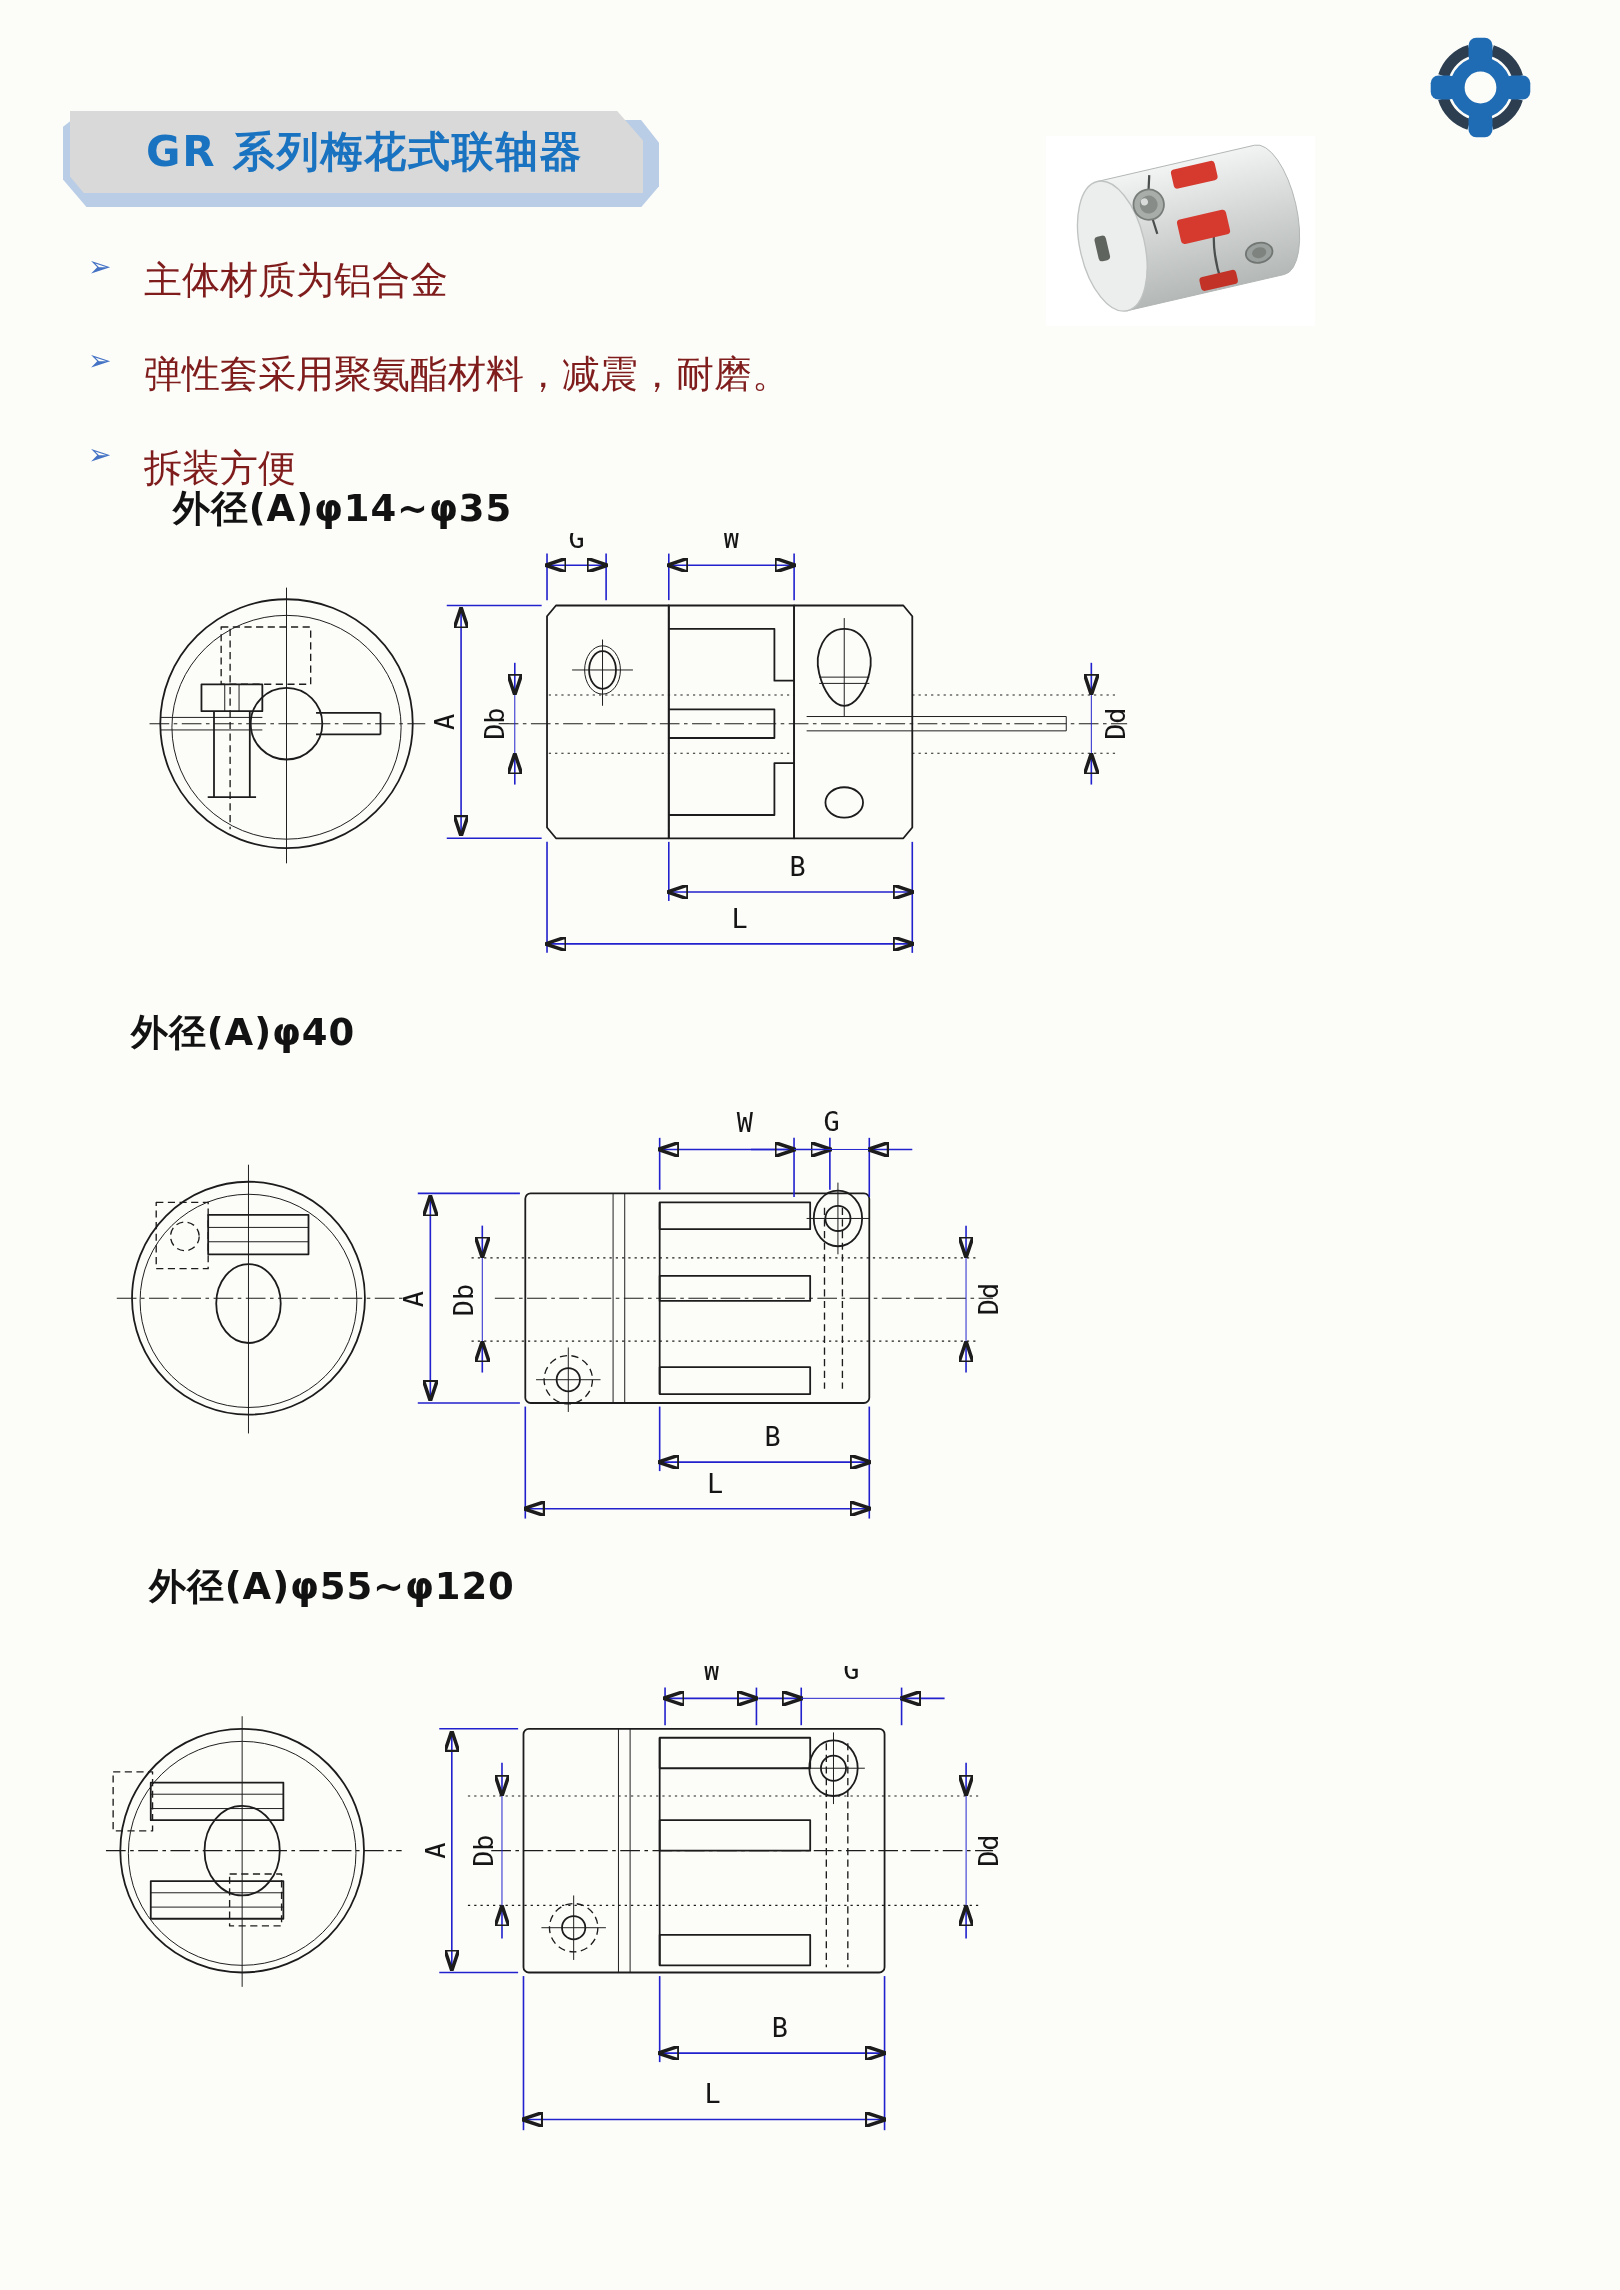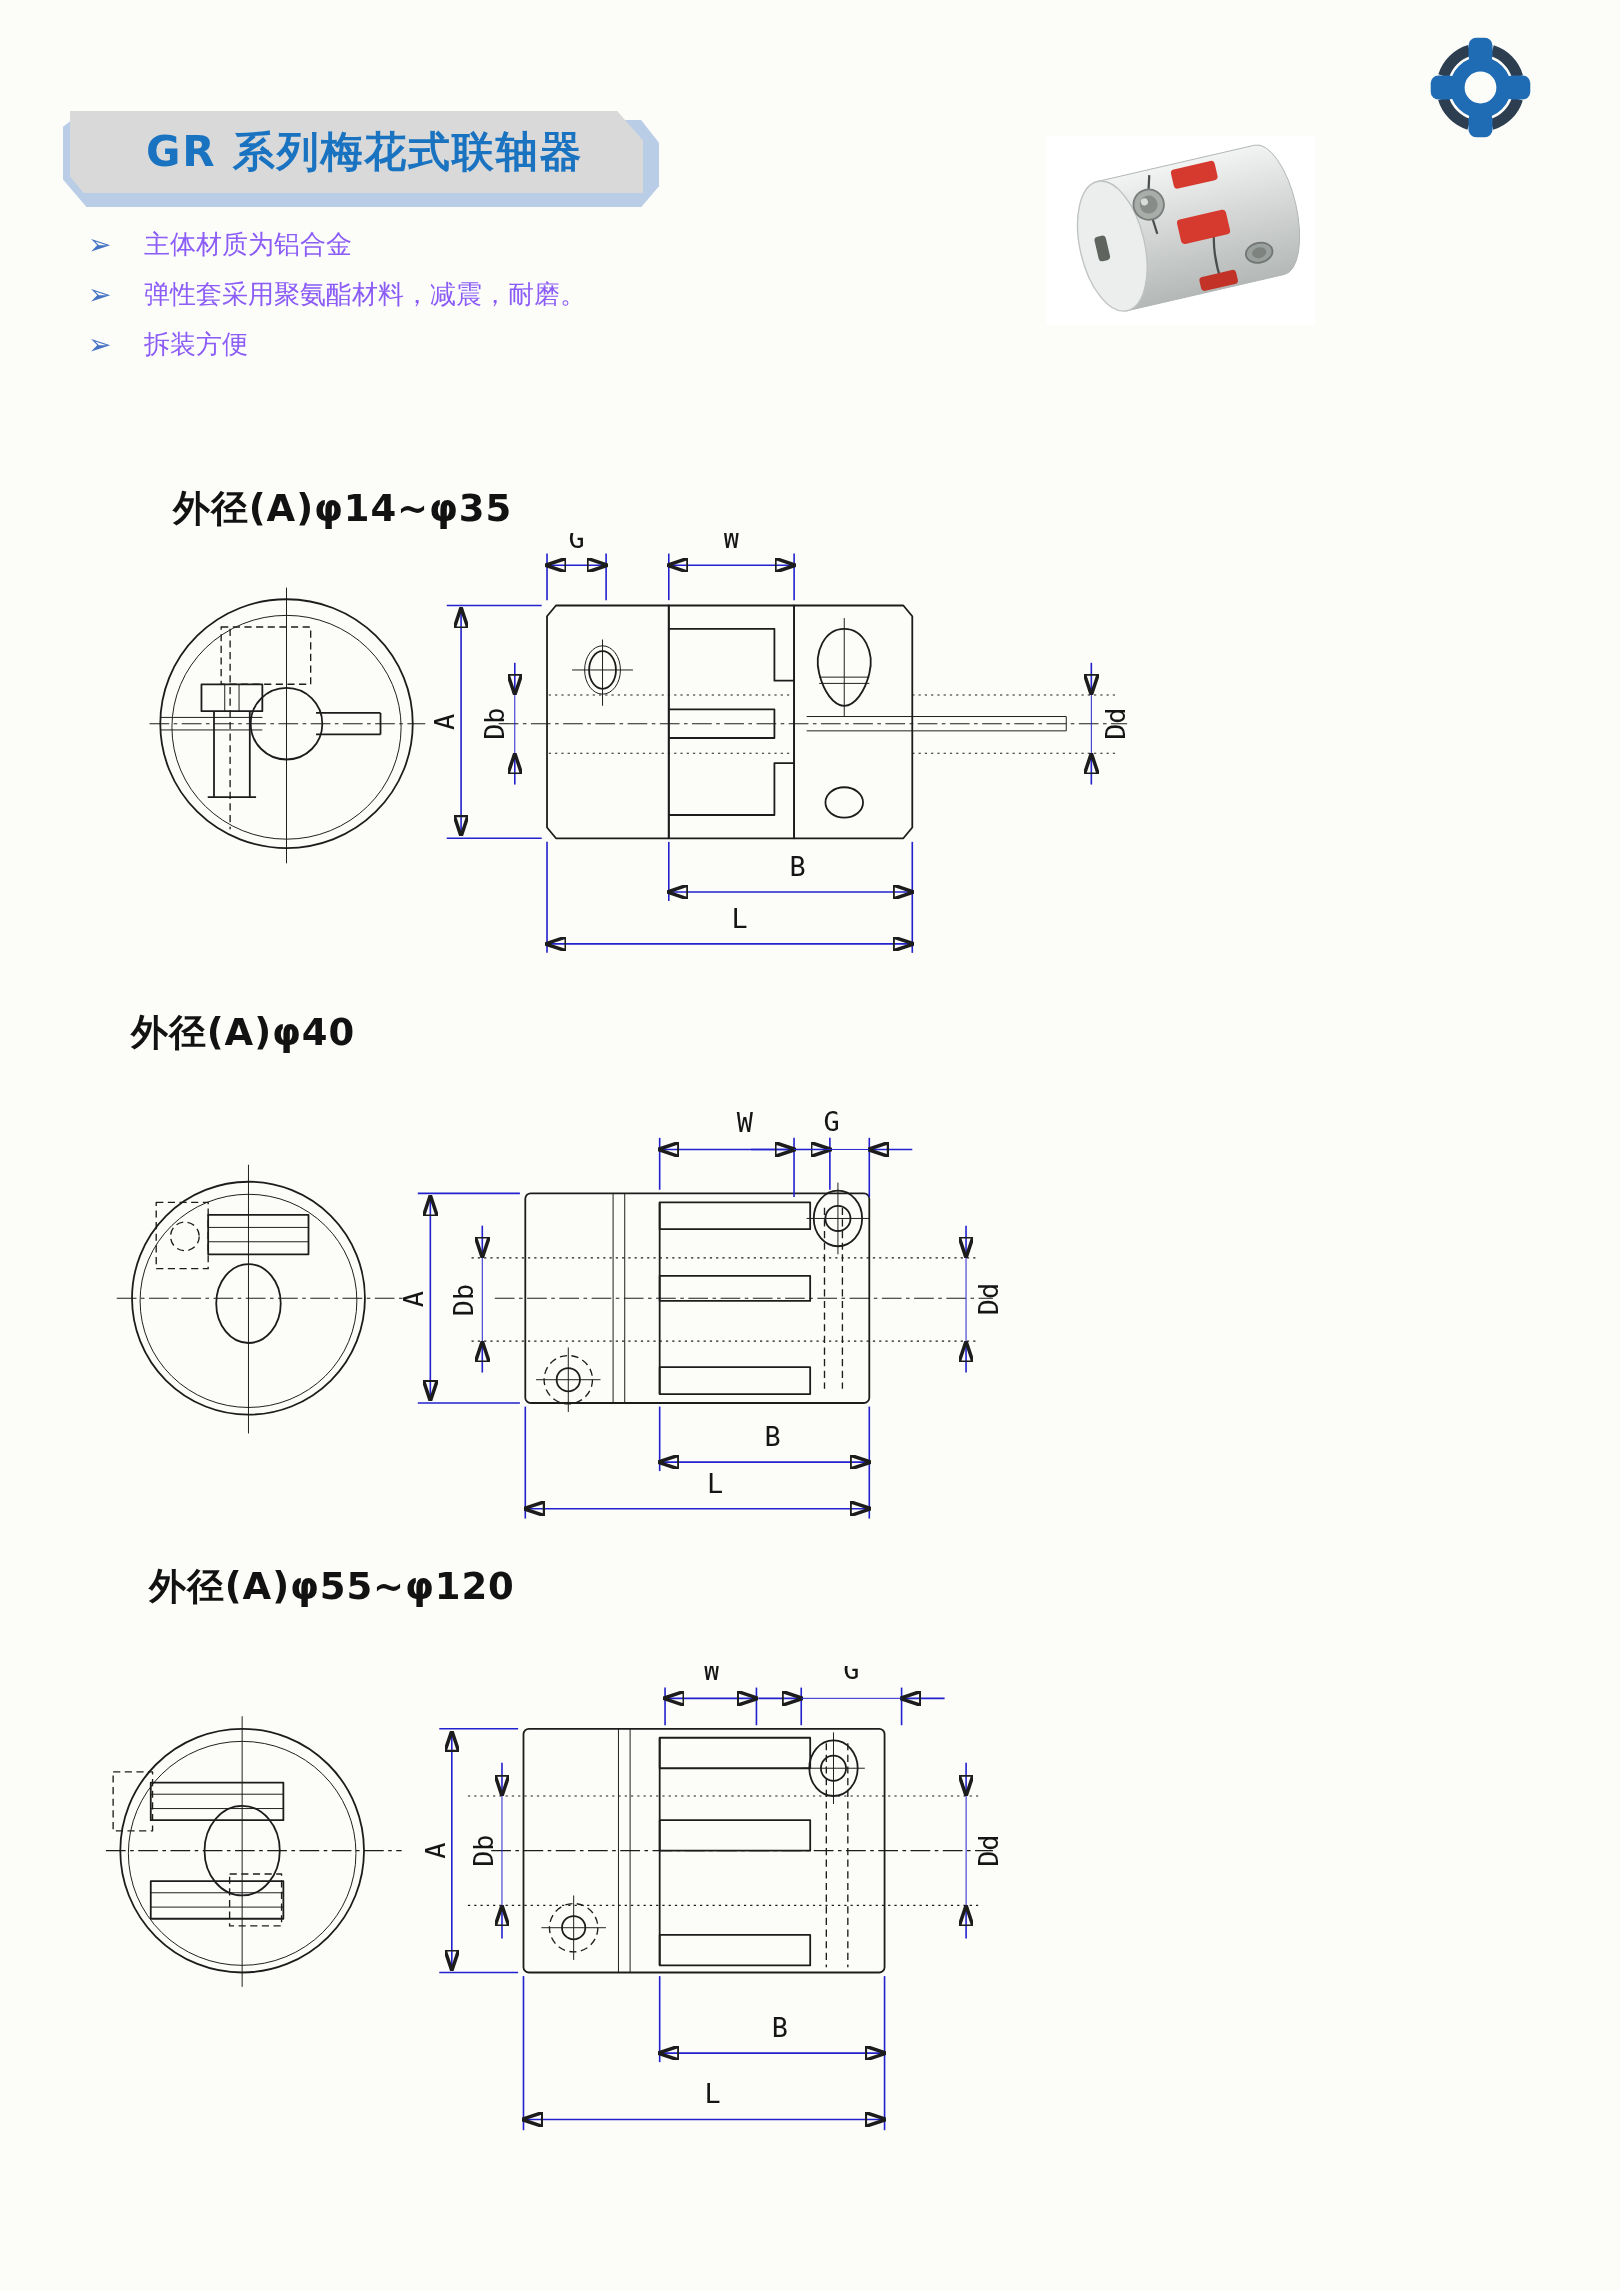--- a/index.html
+++ b/index.html
@@ -25,21 +25,21 @@
     position:absolute; left:36px; top:0; height:82px; line-height:82px;
     font-size:42px; font-weight:bold; color:#1a73c0; letter-spacing:1.8px;
     white-space:nowrap;
     margin-left:40px;
   }
 
   
   .features{left:88px; top:227px; width:940px; display:flex; flex-direction:column; row-gap:15px;}
   .feature-row{display:flex; align-items:center;}
   .feature-marker{width:56px; font-size:28px; color:#4472c4; flex:0 0 56px;}
-  .feature-text{font-size:26px; color:#8b5cf6; font-family:"DejaVu Serif","Liberation Serif",serif;}
+  .feature-text{font-size:38px; color:#7f1d1d; font-family:"DejaVu Serif","Liberation Serif",serif;margin-top:28px;}
 
   .subtitle{left:150px; top:398px; font-size:35px; font-weight:bold; color:#3273c8; letter-spacing:0.9px;}
 
   .section-title{font-size:37px; font-weight:bold; color:#121212; letter-spacing:0.9px;}
   .st1{left:149px; top:484px;margin-left:24px;}
   .st2{left:131px; top:1008px;}
   .st3{left:149px; top:1562px;text-align:right;}
 
   
   .draw :is(line,rect,path,ellipse,circle){stroke:#1c1c1c; stroke-width:2; fill:none; stroke-linejoin:round;}

